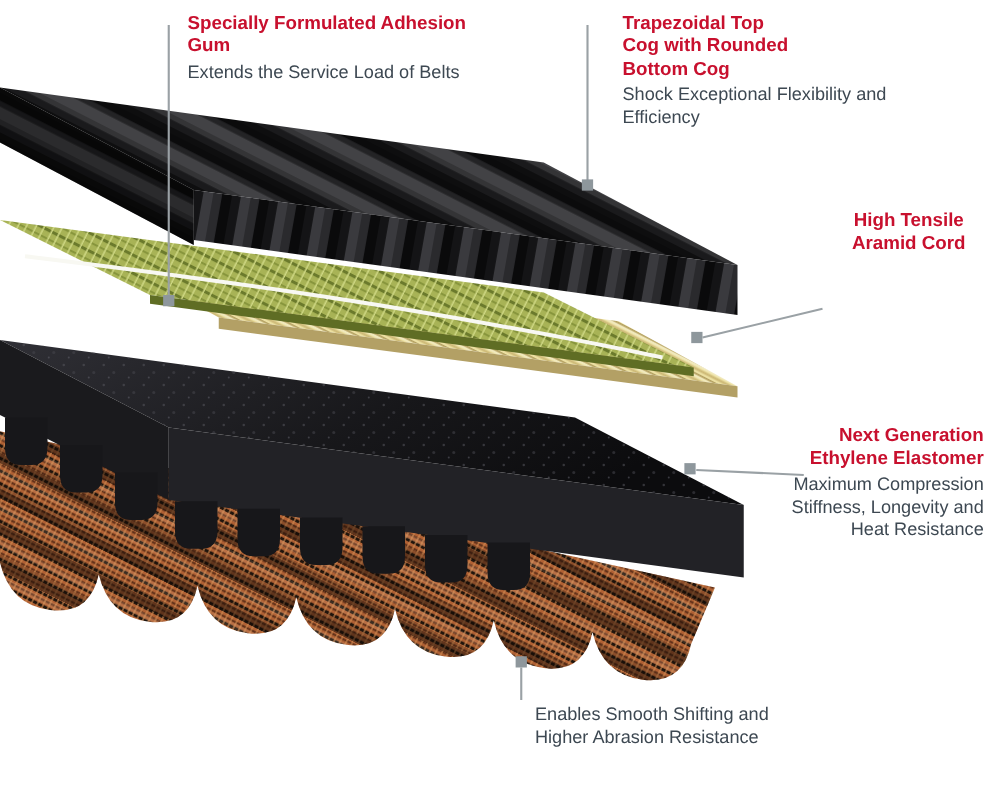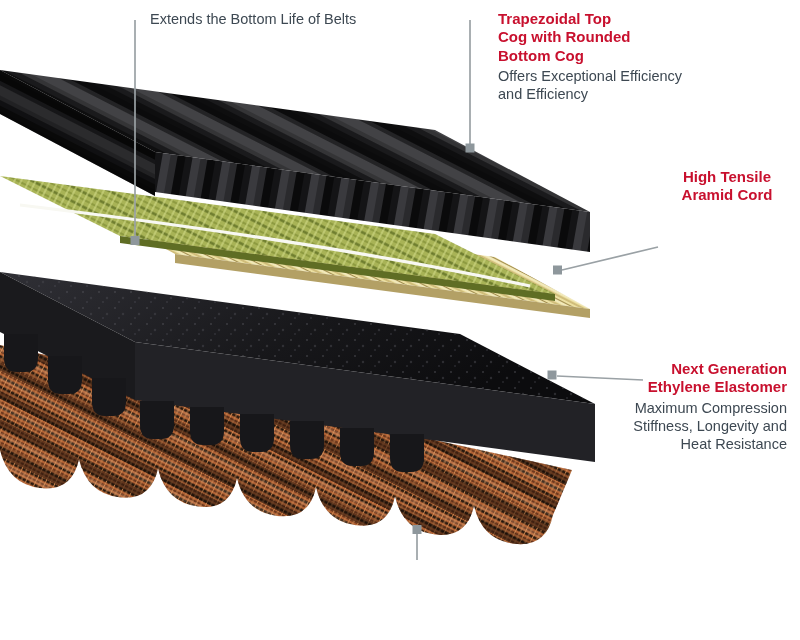--- a/index.html
+++ b/index.html
@@ -19,21 +19,21 @@
   .ds{margin:0;font-size:14.5px;color:var(--body);line-height:1.27;}
   .c1{left:150px;top:10px;width:270px;}
   .c1 .hd{max-width:232px;}
   .c1 .ds{max-width:250px;}
   .c2{left:498px;top:10px;width:212px;}
   .c2 .hd{max-width:142px;}
   .c2 .ds{max-width:212px;}
   .c3{right:13px;top:168px;width:230px;text-align:center;}
   .c3 .hd{max-width:120px;margin-left:auto;}
   .c3 .ds{max-width:178px;margin-left:auto;}
-  .c4{right:13px;top:360px;width:220px;text-align:right;}
+  .c4{right:13px;top:340px;width:220px;text-align:right;}
   .c4 .hd{max-width:160px;margin-left:auto;}
   .c4 .ds{max-width:180px;margin-left:auto;}
   .c5{left:428px;top:563px;width:240px;}
   .c5 .ds{max-width:212px;}
 </style>
 </head>
 <body>
 
 <svg id="belt-svg" width="800" height="640" viewBox="0 0 800 640">
   <defs>
@@ -138,31 +138,33 @@
   <g fill="#8e979c" stroke="none">
     <rect x="130.5" y="236" width="9" height="9"></rect>
     <rect x="465.5" y="143.5" width="9" height="9"></rect>
     <rect x="553" y="265.5" width="9" height="9"></rect>
     <rect x="547.5" y="370.5" width="9" height="9"></rect>
     <rect x="412.5" y="525" width="9" height="9"></rect>
   </g>
 </svg>
 
 <div class="callout c1">
-  <p class="ds">Extends the Bottom Life of Belts</p>
+  <h3 class="hd">Specially Formulated Adhesion Gum</h3>
+  <p class="ds">Extends the Service Load of Belts</p>
 </div>
 
 <div class="callout c2">
   <h3 class="hd">Trapezoidal Top Cog with Rounded Bottom Cog</h3>
-  <p class="ds">Offers Exceptional Efficiency and Efficiency</p>
+  <p class="ds">Shock Exceptional Flexibility and Efficiency</p>
 </div>
 
 <div class="callout c3">
   <h3 class="hd">High Tensile Aramid Cord</h3>
 </div>
 
 <div class="callout c4">
   <h3 class="hd">Next Generation Ethylene Elastomer</h3>
   <p class="ds">Maximum Compression Stiffness, Longevity and Heat Resistance</p>
 </div>
 
 <div class="callout c5">
+  <p class="ds">Enables Smooth Shifting and Higher Abrasion Resistance</p>
 </div>
 
 </body></html>

